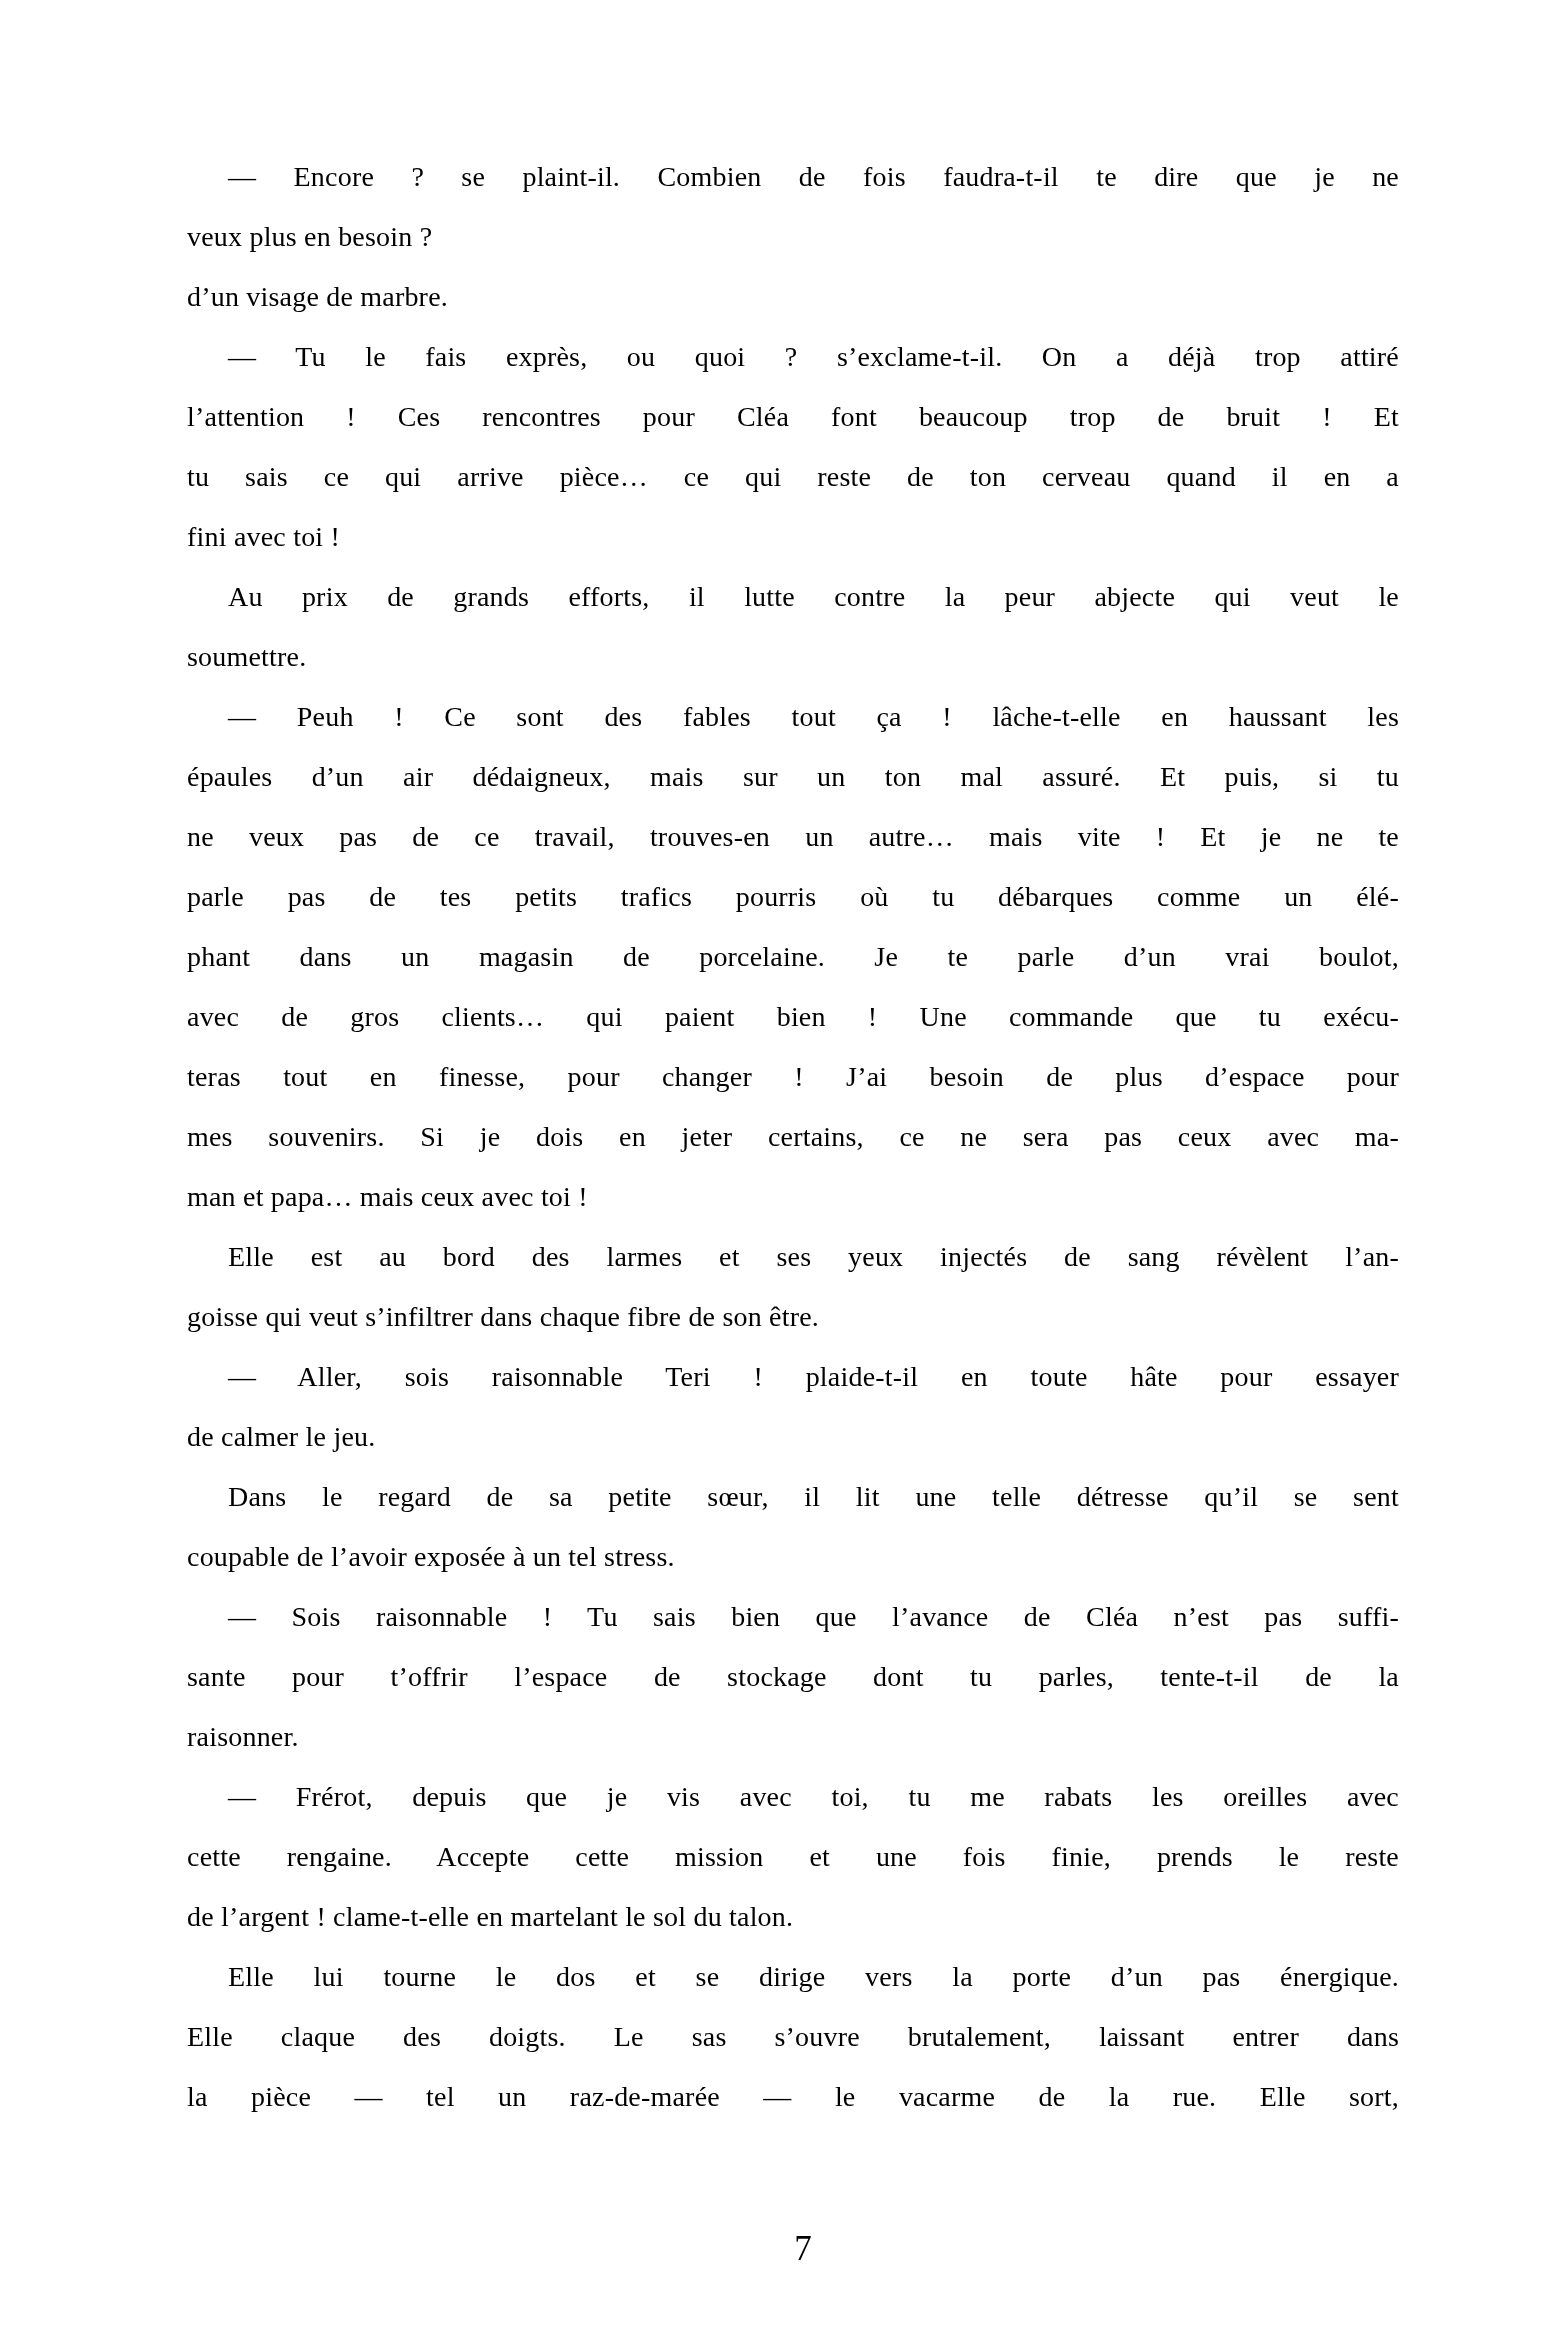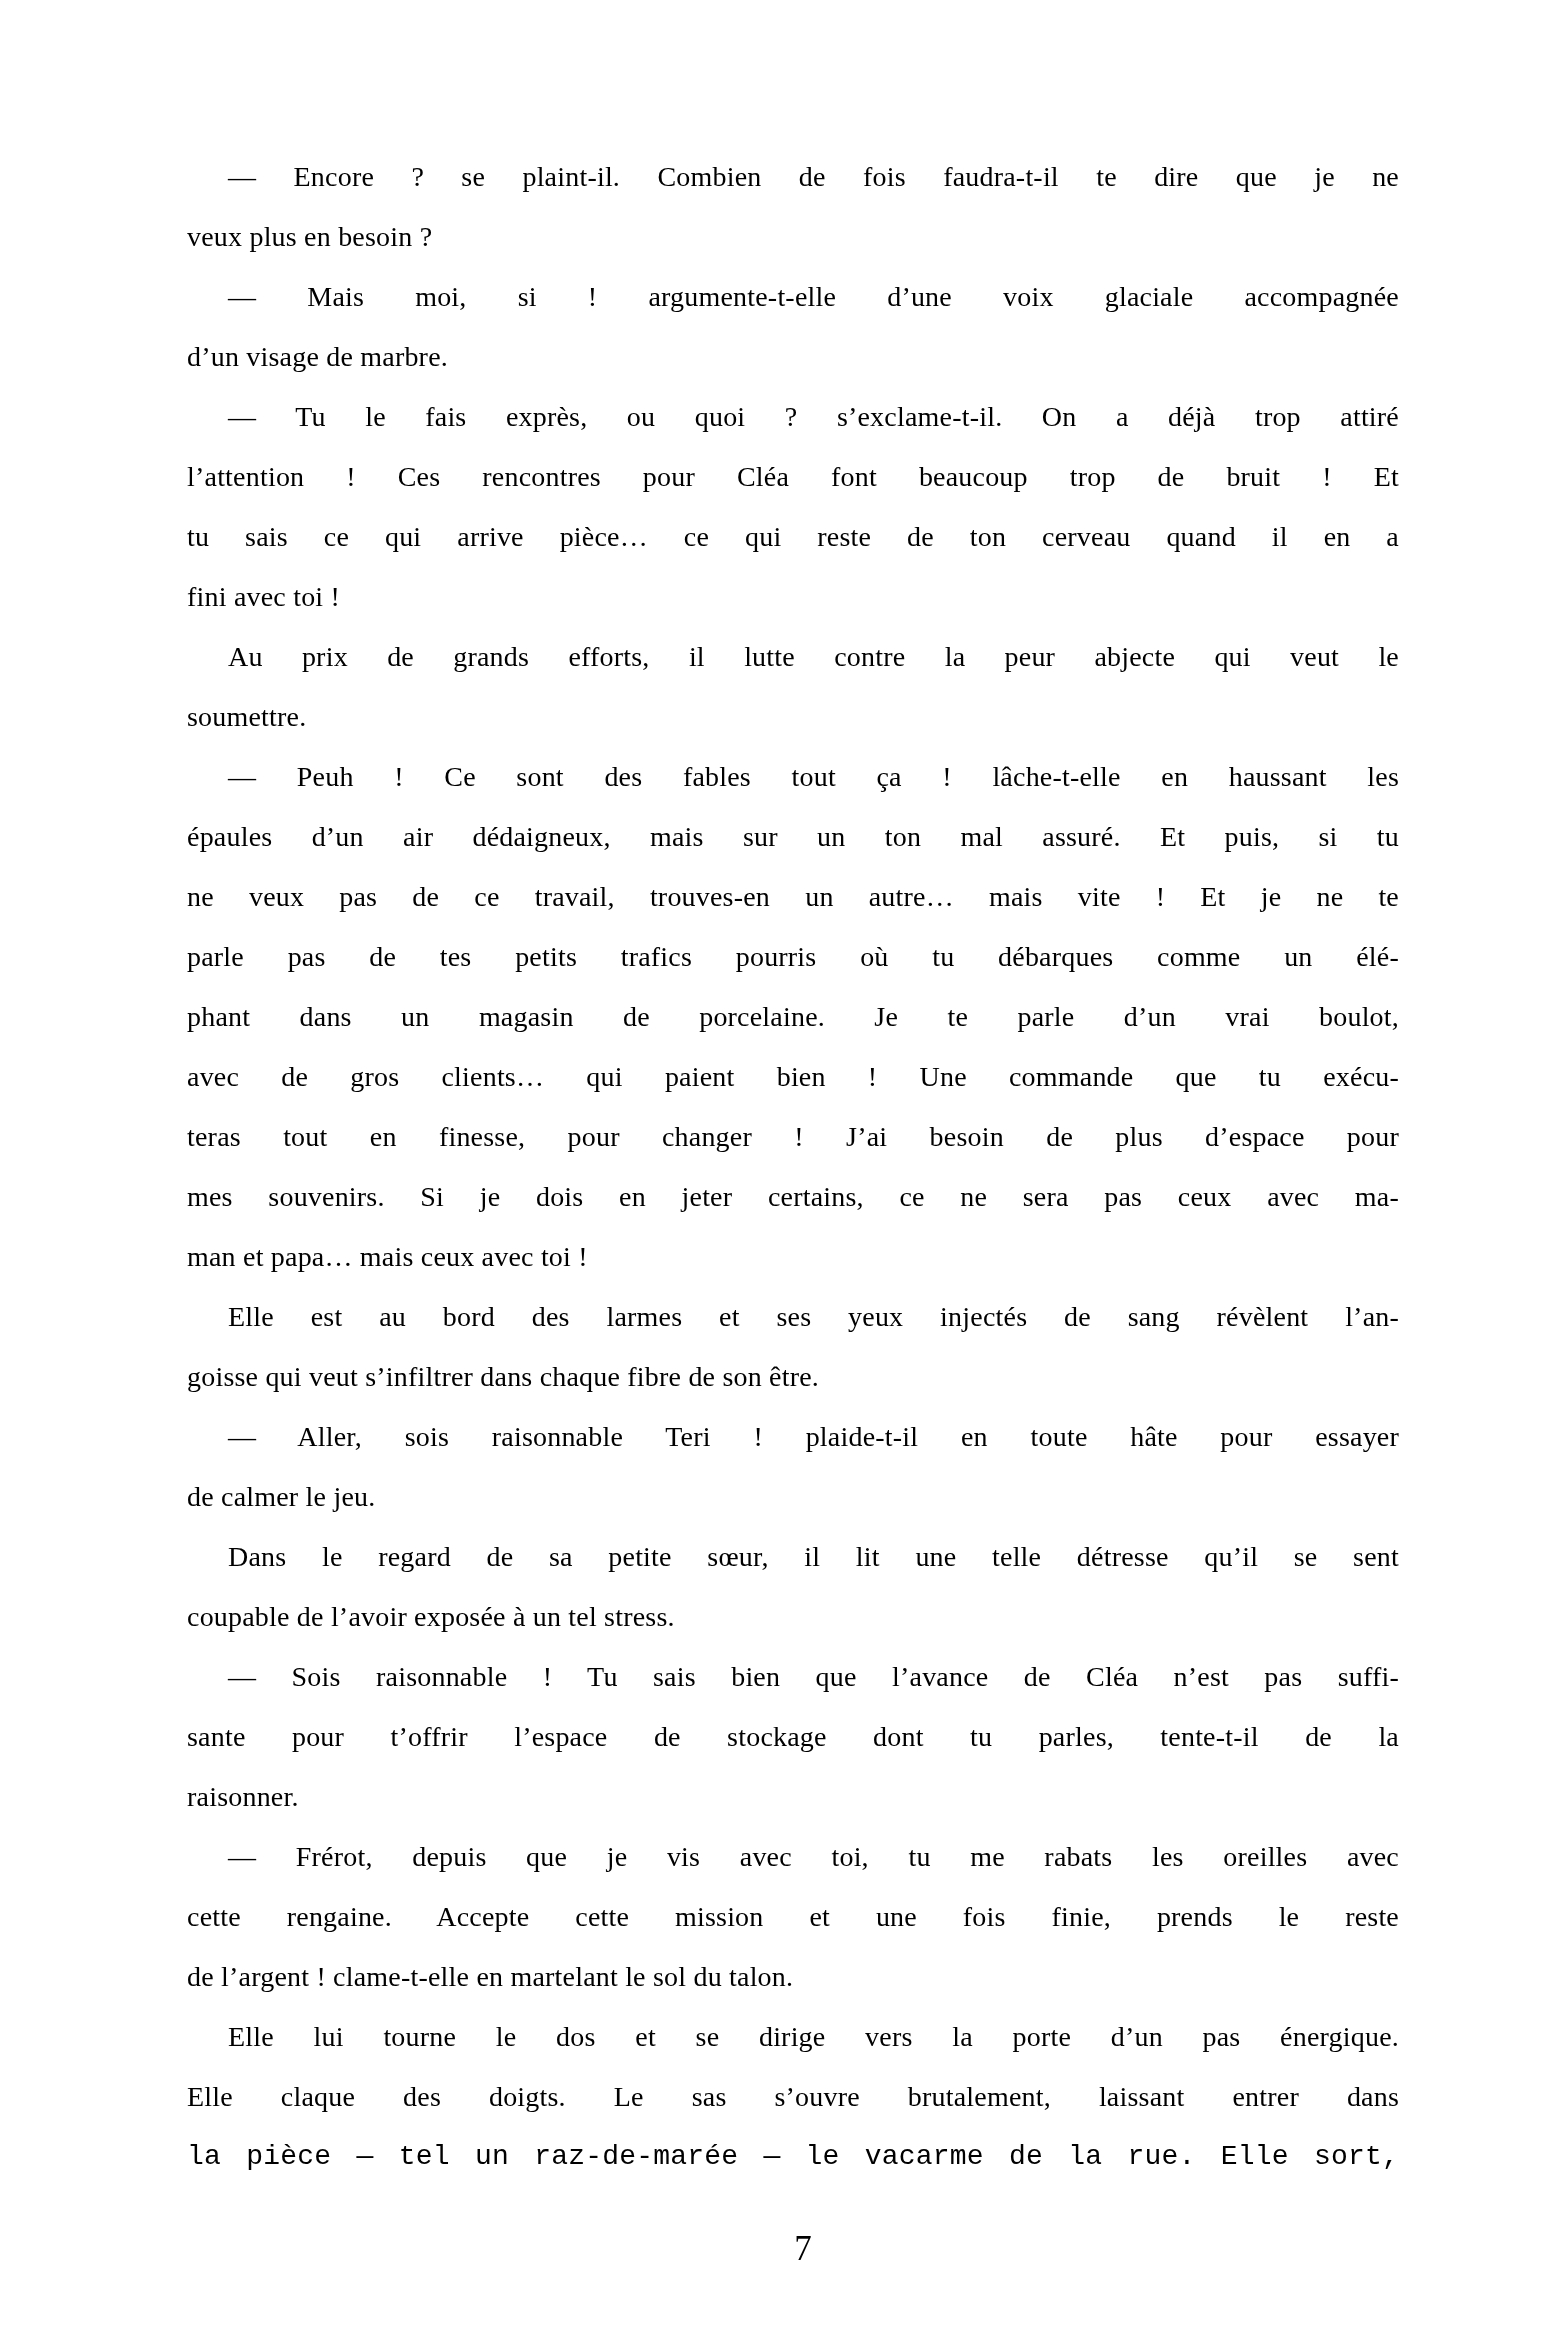--- a/index.html
+++ b/index.html
@@ -21,21 +21,21 @@
     line-height: 60px;
     letter-spacing: 0.2px;
   }
   .paragraph { margin: 0; padding: 0; }
   .line {
     text-align: justify;
     text-align-last: justify;
     white-space: normal;
   }
   .line.last { text-align-last: left; }
-  .line.last.justified { text-align-last: justify; font-family: Liberation Mono, monospace; }
+  .line.last.justified { text-align-last: justify; }
   .line.first { text-indent: 41px; }
   .it { }
   .page-number {
     position: absolute;
     left: 197px;
     width: 1212px;
     top: 2228px;
     text-align: center;
     font-size: 35px;
     line-height: 42px;
@@ -44,21 +44,20 @@
 </head>
 <body>
 
 <div class="page">
   <div class="text-block">
       <div class="paragraph">
         <div class="line first">— Encore ? se plaint-il. Combien de fois faudra-t-il te dire que je ne</div>
         <div class="line last">veux plus en besoin ?</div>
       </div>
       <div class="paragraph">
-        <div class="line first">— Mais moi, si ! argumente-t-elle d’une voix glaciale accompagnée</div>
         <div class="line last">d’un visage de marbre.</div>
       </div>
       <div class="paragraph">
         <div class="line first">— Tu le fais exprès, ou quoi ? s’exclame-t-il. On a déjà trop attiré</div>
         <div class="line">l’attention ! Ces rencontres pour Cléa font beaucoup trop de bruit ! Et</div>
         <div class="line"><span>tu sais ce qui arrive pièce… ce qui reste de ton cerveau quand </span><span class="it">il</span><span> en a</span></div>
         <div class="line last">fini avec toi !</div>
       </div>
       <div class="paragraph">
         <div class="line first">Au prix de grands efforts, il lutte contre la peur abjecte qui veut le</div>

